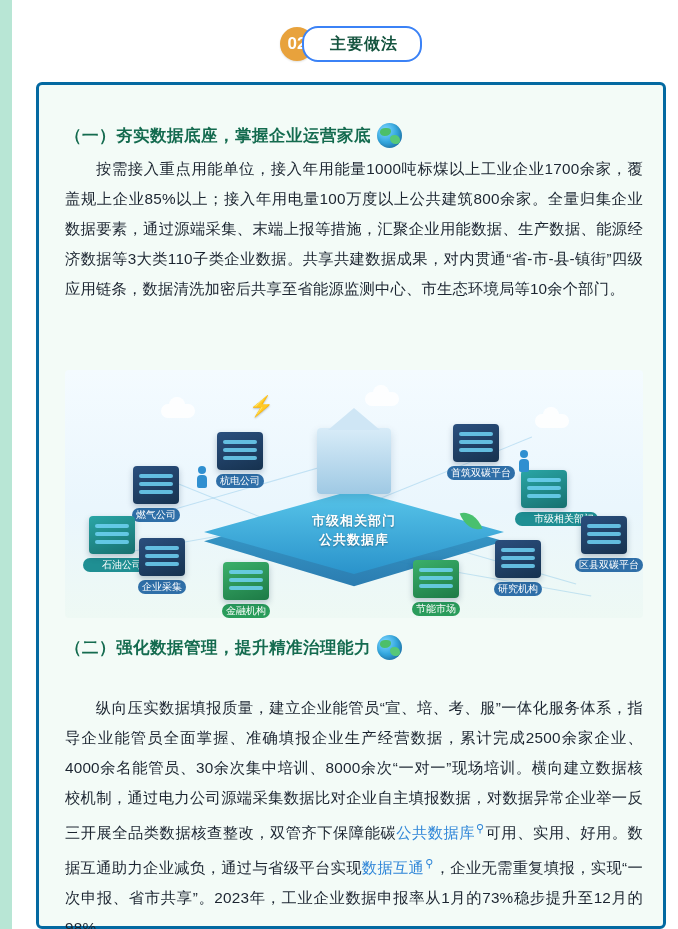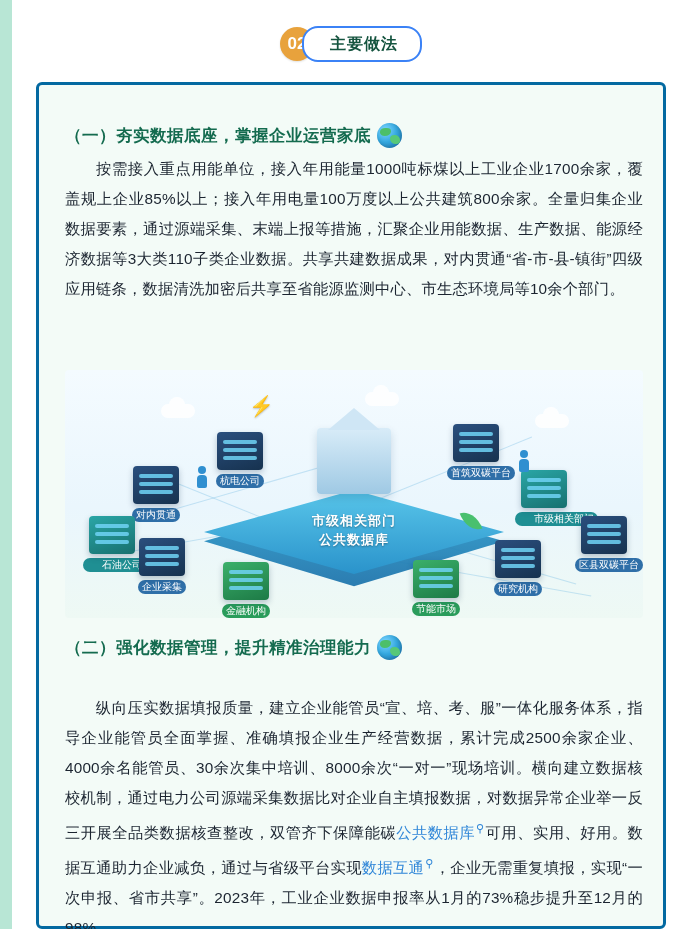--- a/index.html
+++ b/index.html
@@ -373,21 +373,21 @@
             <div class="head"></div>
             <div class="body"></div>
           </div>
 
         <div class="node" style="left:146px; top:62px;">
           <div class="cube"></div>
           <div class="cap">杭电公司</div>
         </div>
         <div class="node" style="left:62px; top:96px;">
           <div class="cube"></div>
-          <div class="cap">对内贯通</div>
+          <div class="cap">燃气公司</div>
         </div>
         <div class="node teal" style="left:18px; top:146px;">
           <div class="cube"></div>
           <div class="cap">石油公司</div>
         </div>
         <div class="node" style="left:68px; top:168px;">
           <div class="cube"></div>
           <div class="cap">企业采集</div>
         </div>
         <div class="node green" style="left:152px; top:192px;">

